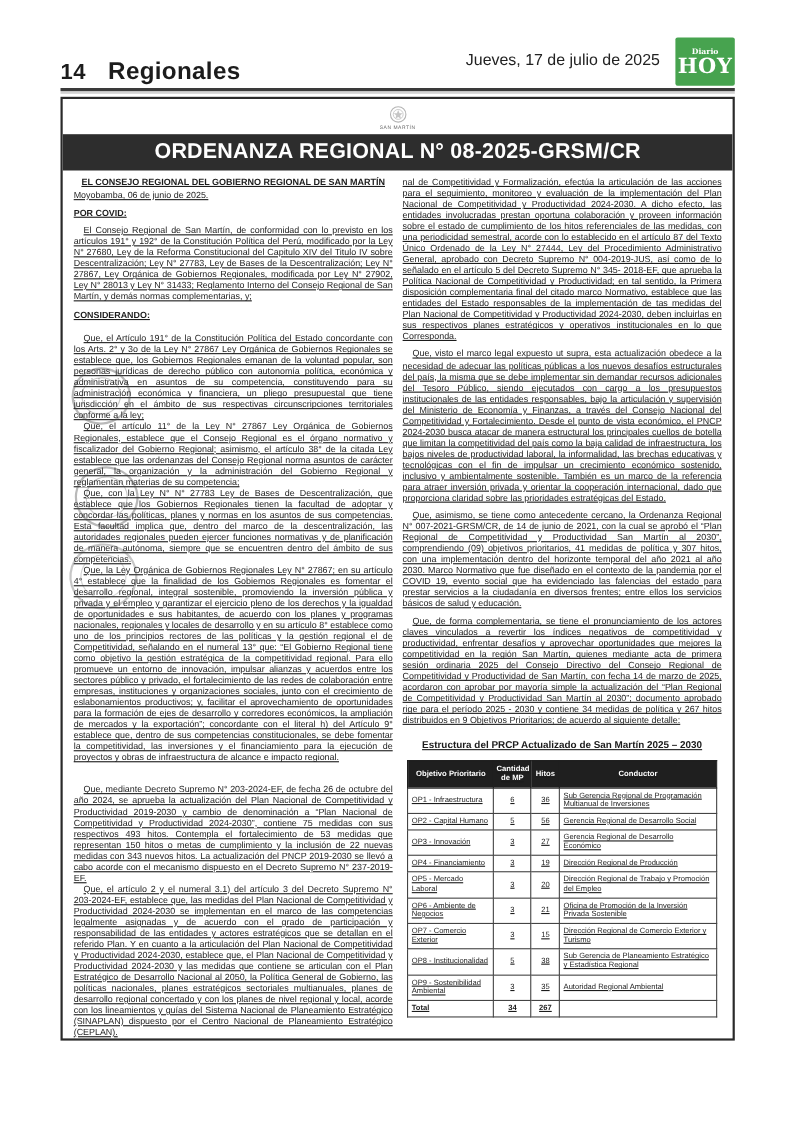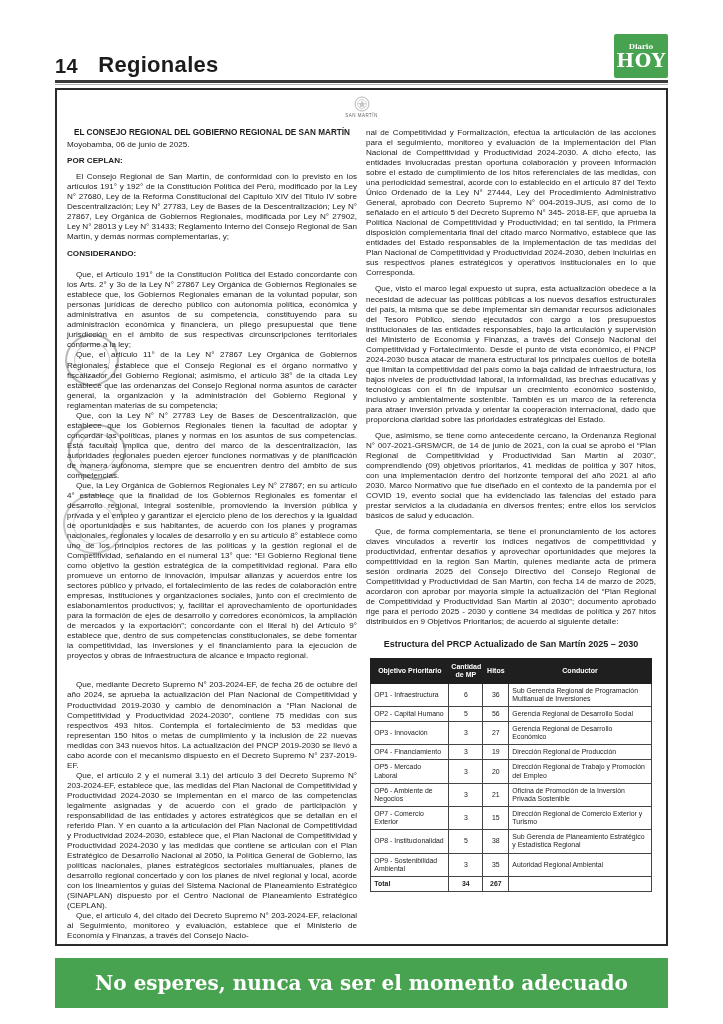--- a/index.html
+++ b/index.html
@@ -24,21 +24,21 @@
   
   .docframe{position:absolute;left:55px;top:88px;width:613px;height:858px;
             border:2px solid #2a2a2a;box-sizing:border-box;background:#fff;overflow:hidden;}
   .sealrow{height:30px;display:flex;flex-direction:column;align-items:center;justify-content:center;padding-top:2px;}
   .seal-icon{opacity:.55;}
   .sealcap{font-size:4.5px;color:#666;letter-spacing:.5px;margin-top:1px;}
   .titlebar{height:33px;background:#2d2d2d;color:#ffffff;display:flex;align-items:center;justify-content:center;}
   .titlebar span{font-size:19.5px;font-weight:bold;letter-spacing:.2px;}
 
   .content{display:flex;gap:9px;padding:6px 10px 0 10px;}
-  .col{flex:1;min-width:0;}
+  .col{flex:1;min-width:0;text-decoration:underline;}
 
   .issuer{font-size:8.2px;font-weight:bold;text-align:center;}
   .docdate{font-size:8.1px;text-align:left;margin:3px 0 7px 0;}
   .label{font-size:8.1px;font-weight:bold;margin:0 0 7px 0;}
   .para{font-size:8.1px;line-height:1.24;text-align:justify;text-indent:9px;margin:0;}
   .para.gapafter{margin-bottom:7px;}
   .paras-left p{margin:0;}
   .paras-left p:nth-of-type(1){margin-top:12px;}
   .paras-left p:nth-of-type(5){margin-top:19px;}
   .paras-right p{margin:6px 0 0 0;}
@@ -71,46 +71,50 @@
 <body>
 
 <div class="page">
 
   <header class="masthead">
     <div class="mast-left">
       <span class="pagenum">14</span>
       <span class="section">Regionales</span>
     </div>
     <div class="mast-right">
+      <span class="edition-date">Jueves, 17 de julio de 2025</span>
       <div class="logo">
         <span class="logo-top">Diario</span>
         <span class="logo-main">HOY</span>
       </div>
     </div>
   </header>
   <div class="rule"></div>
 
   <div class="docframe">
 
     <div class="sealrow">
       <svg class="seal-icon" width="16" height="16" viewBox="0 0 16 16">
         <circle cx="8" cy="8" r="7" fill="none" stroke="#777" stroke-width="1"></circle>
         <circle cx="8" cy="8" r="4.5" fill="none" stroke="#888" stroke-width=".7"></circle>
         <path d="M8 4 L9.2 7 L12 7 L9.8 9 L10.6 12 L8 10.3 L5.4 12 L6.2 9 L4 7 L6.8 7 Z" fill="#999"></path>
       </svg>
       <div class="sealcap">SAN MARTÍN</div>
     </div>
 
+    <div class="titlebar">
+      <span>ORDENANZA REGIONAL N° 08-2025-GRSM/CR</span>
+    </div>
 
     <div class="content">
 
       <div class="col">
         <div class="issuer">EL CONSEJO REGIONAL DEL GOBIERNO REGIONAL DE SAN MARTÍN</div>
         <div class="docdate">Moyobamba, 06 de junio de 2025.</div>
-        <div class="label">POR CEPLAN:</div>
+        <div class="label">POR COVID:</div>
         <p class="para gapafter">El Consejo Regional de San Martín, de conformidad con lo previsto en los artículos 191° y 192° de la Constitución Política del Perú, modificado por la Ley N° 27680, Ley de la Reforma Constitucional del Capitulo XIV del Titulo IV sobre Descentralización; Ley N° 27783, Ley de Bases de la Descentralización; Ley N° 27867, Ley Orgánica de Gobiernos Regionales, modificada por Ley N° 27902, Ley N° 28013 y Ley N° 31433; Reglamento Interno del Consejo Regional de San Martín, y demás normas complementarias, y;</p>
         <div class="label">CONSIDERANDO:</div>
         <div class="paras-left">
 
         <p class="para">Que, el Artículo 191° de la Constitución Política del Estado concordante con los Arts. 2° y 3o de la Ley N° 27867 Ley Orgánica de Gobiernos Regionales se establece que, los Gobiernos Regionales emanan de la voluntad popular, son personas jurídicas de derecho público con autonomía política, económica y administrativa en asuntos de su competencia, constituyendo para su administración económica y financiera, un pliego presupuestal que tiene jurisdicción en el ámbito de sus respectivas circunscripciones territoriales conforme a la ley;</p>
             <p class="para">Que, el artículo 11° de la Ley N° 27867 Ley Orgánica de Gobiernos Regionales, establece que el Consejo Regional es el órgano normativo y fiscalizador del Gobierno Regional; asimismo, el artículo 38° de la citada Ley establece que las ordenanzas del Consejo Regional norma asuntos de carácter general, la organización y la administración del Gobierno Regional y reglamentan materias de su competencia;</p>
             <p class="para">Que, con la Ley N° N° 27783 Ley de Bases de Descentralización, que establece que los Gobiernos Regionales tienen la facultad de adoptar y concordar las políticas, planes y normas en los asuntos de sus competencias. Esta facultad implica que, dentro del marco de la descentralización, las autoridades regionales pueden ejercer funciones normativas y de planificación de manera autónoma, siempre que se encuentren dentro del ámbito de sus competencias.</p>
             <p class="para">Que, la Ley Orgánica de Gobiernos Regionales Ley N° 27867; en su artículo 4° establece que la finalidad de los Gobiernos Regionales es fomentar el desarrollo regional, integral sostenible, promoviendo la inversión pública y privada y el empleo y garantizar el ejercicio pleno de los derechos y la igualdad de oportunidades e sus habitantes, de acuerdo con los planes y programas nacionales, regionales y locales de desarrollo y en su artículo 8° establece como uno de los principios rectores de las políticas y la gestión regional el de Competitividad, señalando en el numeral 13° que: “El Gobierno Regional tiene como objetivo la gestión estratégica de la competitividad regional. Para ello promueve un entorno de innovación, impulsar alianzas y acuerdos entre los sectores público y privado, el fortalecimiento de las redes de colaboración entre empresas, instituciones y organizaciones sociales, junto con el crecimiento de eslabonamientos productivos; y, facilitar el aprovechamiento de oportunidades para la formación de ejes de desarrollo y corredores económicos, la ampliación de mercados y la exportación”; concordante con el literal h) del Artículo 9° establece que, dentro de sus competencias constitucionales, se debe fomentar la competitividad, las inversiones y el financiamiento para la ejecución de proyectos y obras de infraestructura de alcance e impacto regional.</p>
             <p class="para">Que, mediante Decreto Supremo N° 203-2024-EF, de fecha 26 de octubre del año 2024, se aprueba la actualización del Plan Nacional de Competitividad y Productividad 2019-2030 y cambio de denominación a “Plan Nacional de Competitividad y Productividad 2024-2030”, contiene 75 medidas con sus respectivos 493 hitos. Contempla el fortalecimiento de 53 medidas que representan 150 hitos o metas de cumplimiento y la inclusión de 22 nuevas medidas con 343 nuevos hitos. La actualización del PNCP 2019-2030 se llevó a cabo acorde con el mecanismo dispuesto en el Decreto Supremo N° 237-2019-EF.</p>
             <p class="para">Que, el artículo 2 y el numeral 3.1) del artículo 3 del Decreto Supremo N° 203-2024-EF, establece que, las medidas del Plan Nacional de Competitividad y Productividad 2024-2030 se implementan en el marco de las competencias legalmente asignadas y de acuerdo con el grado de participación y responsabilidad de las entidades y actores estratégicos que se detallan en el referido Plan. Y en cuanto a la articulación del Plan Nacional de Competitividad y Productividad 2024-2030, establece que, el Plan Nacional de Competitividad y Productividad 2024-2030 y las medidas que contiene se articulan con el Plan Estratégico de Desarrollo Nacional al 2050, la Política General de Gobierno, las políticas nacionales, planes estratégicos sectoriales multianuales, planes de desarrollo regional concertado y con los planes de nivel regional y local, acorde con los lineamientos y guías del Sistema Nacional de Planeamiento Estratégico (SINAPLAN) dispuesto por el Centro Nacional de Planeamiento Estratégico (CEPLAN).</p>
@@ -220,17 +224,14 @@
           </tbody>
         </table>
       </div>
     </div>
 
     <div class="stamp s1"></div>
     <div class="stamp s2"></div>
     <div class="stamp s3"></div>
   </div>
 
-  <div class="footerbar">
-    <span>No esperes, nunca va ser el momento adecuado</span>
-  </div>
 
 </div>
 
 </body></html>

